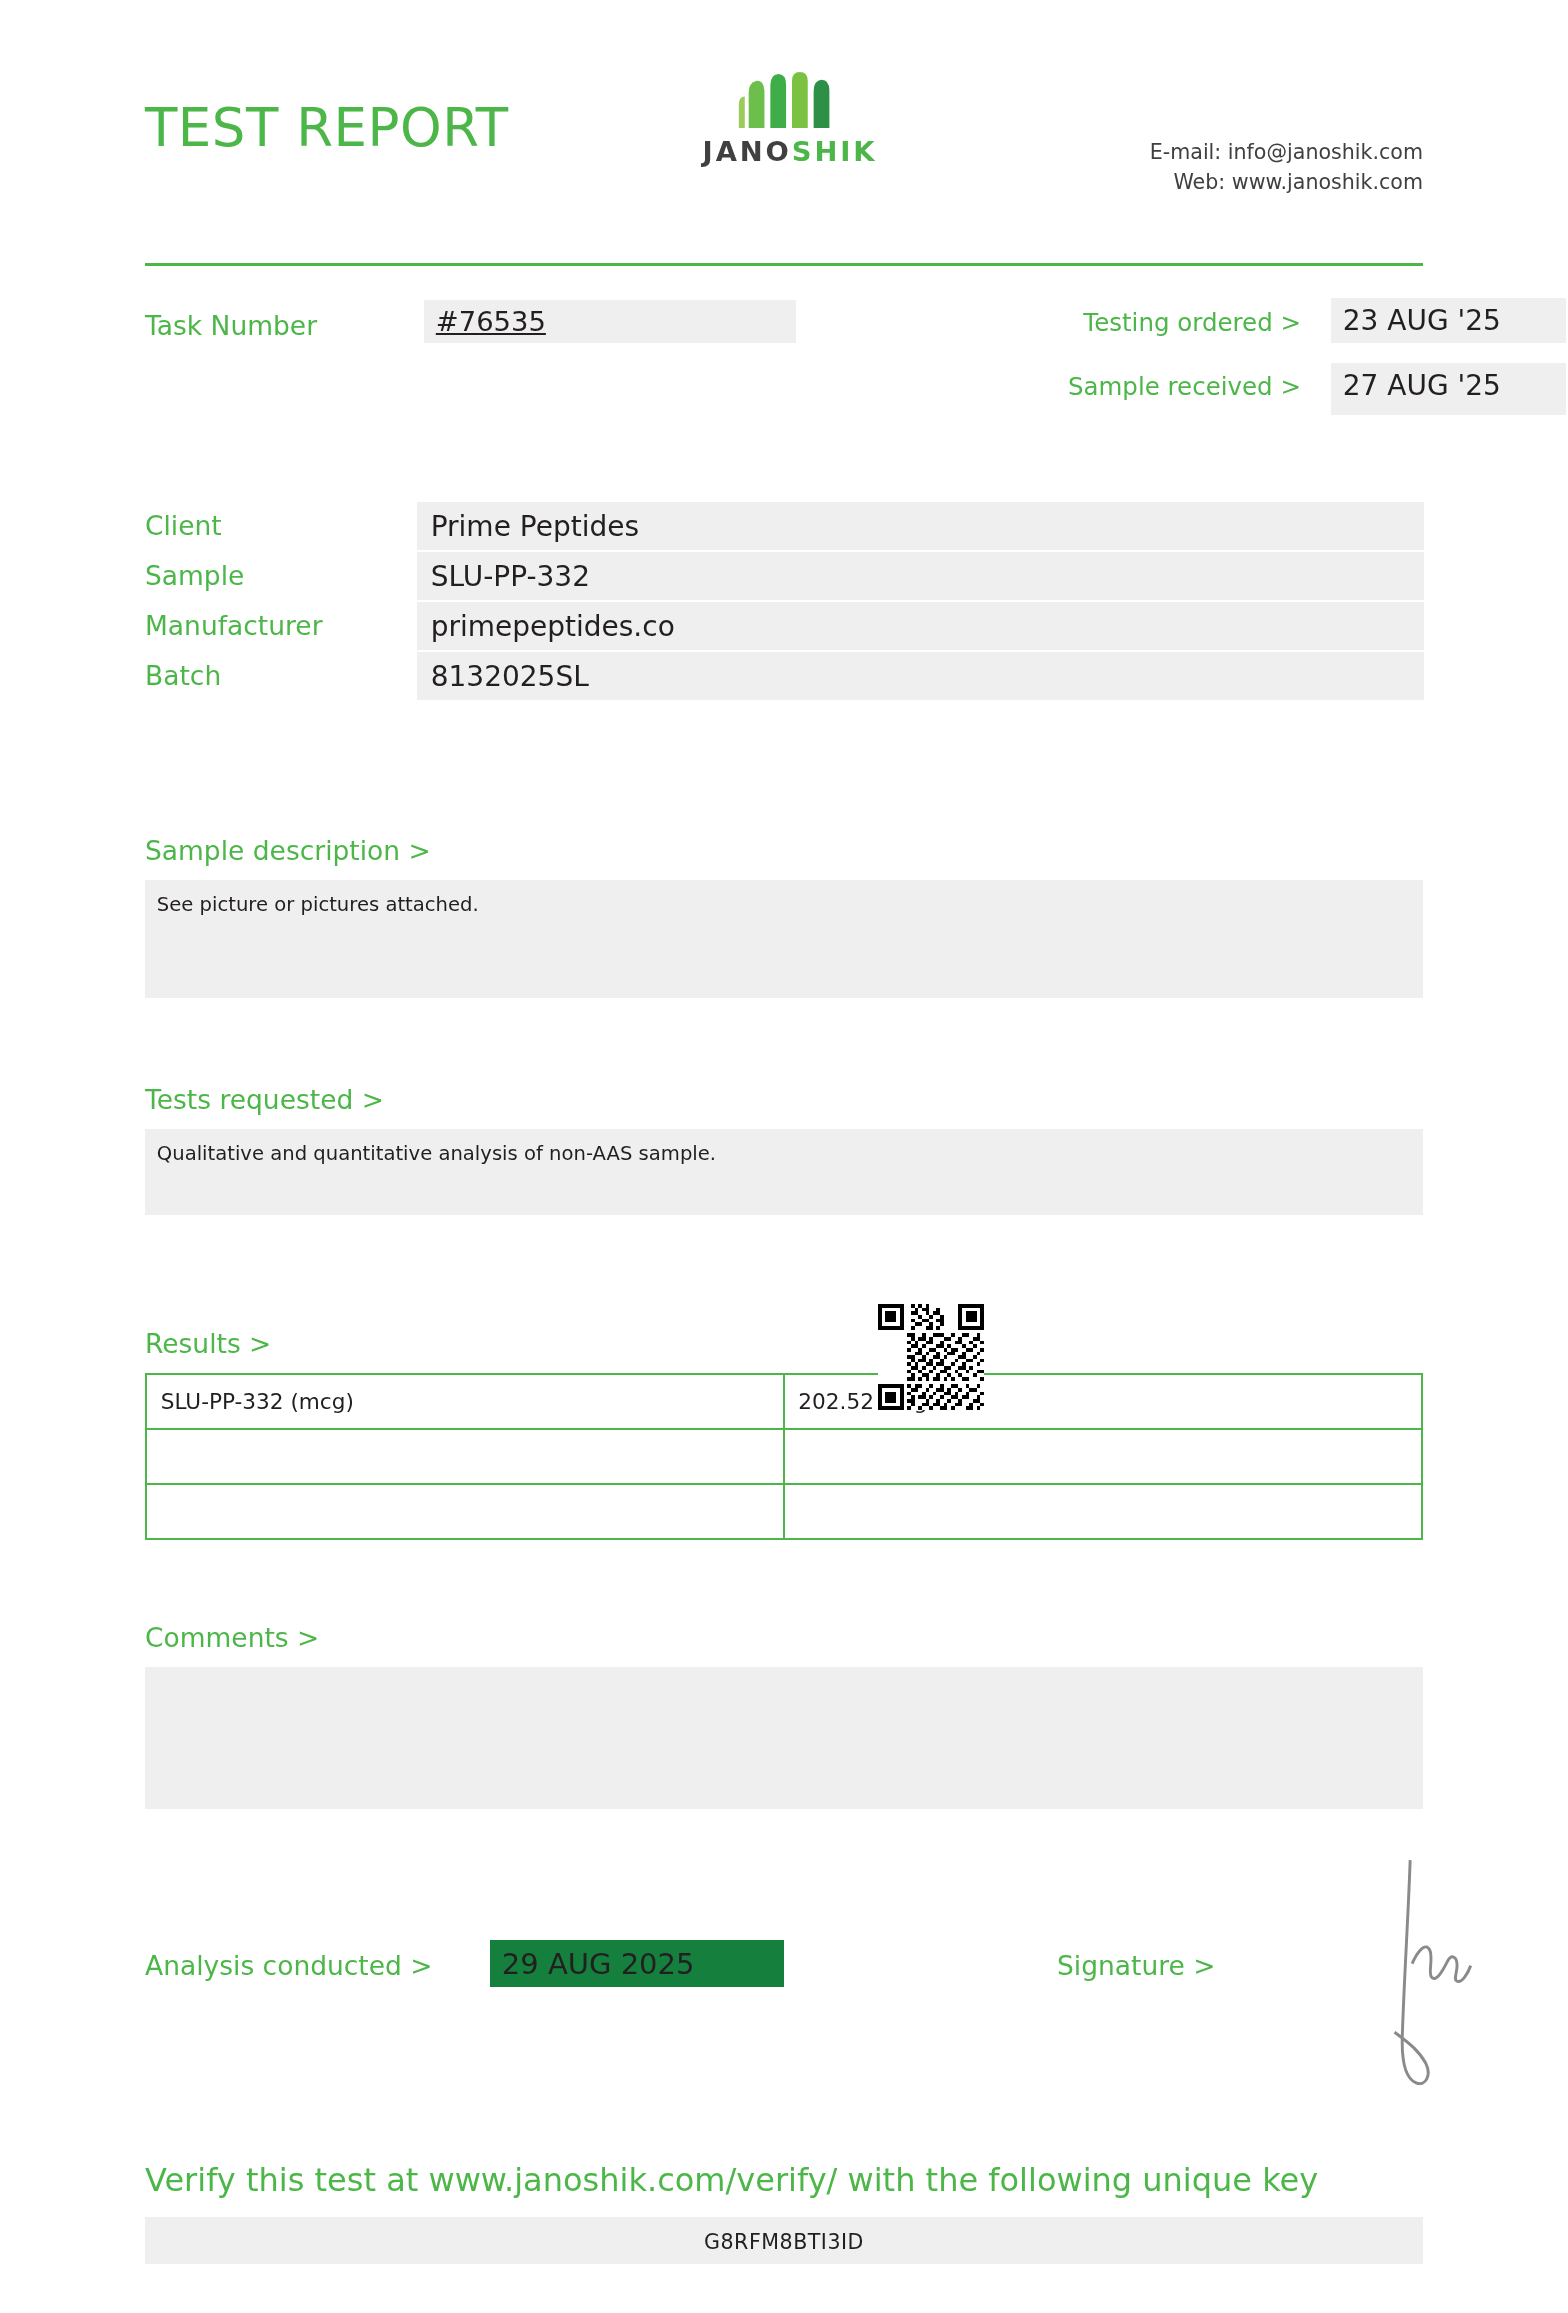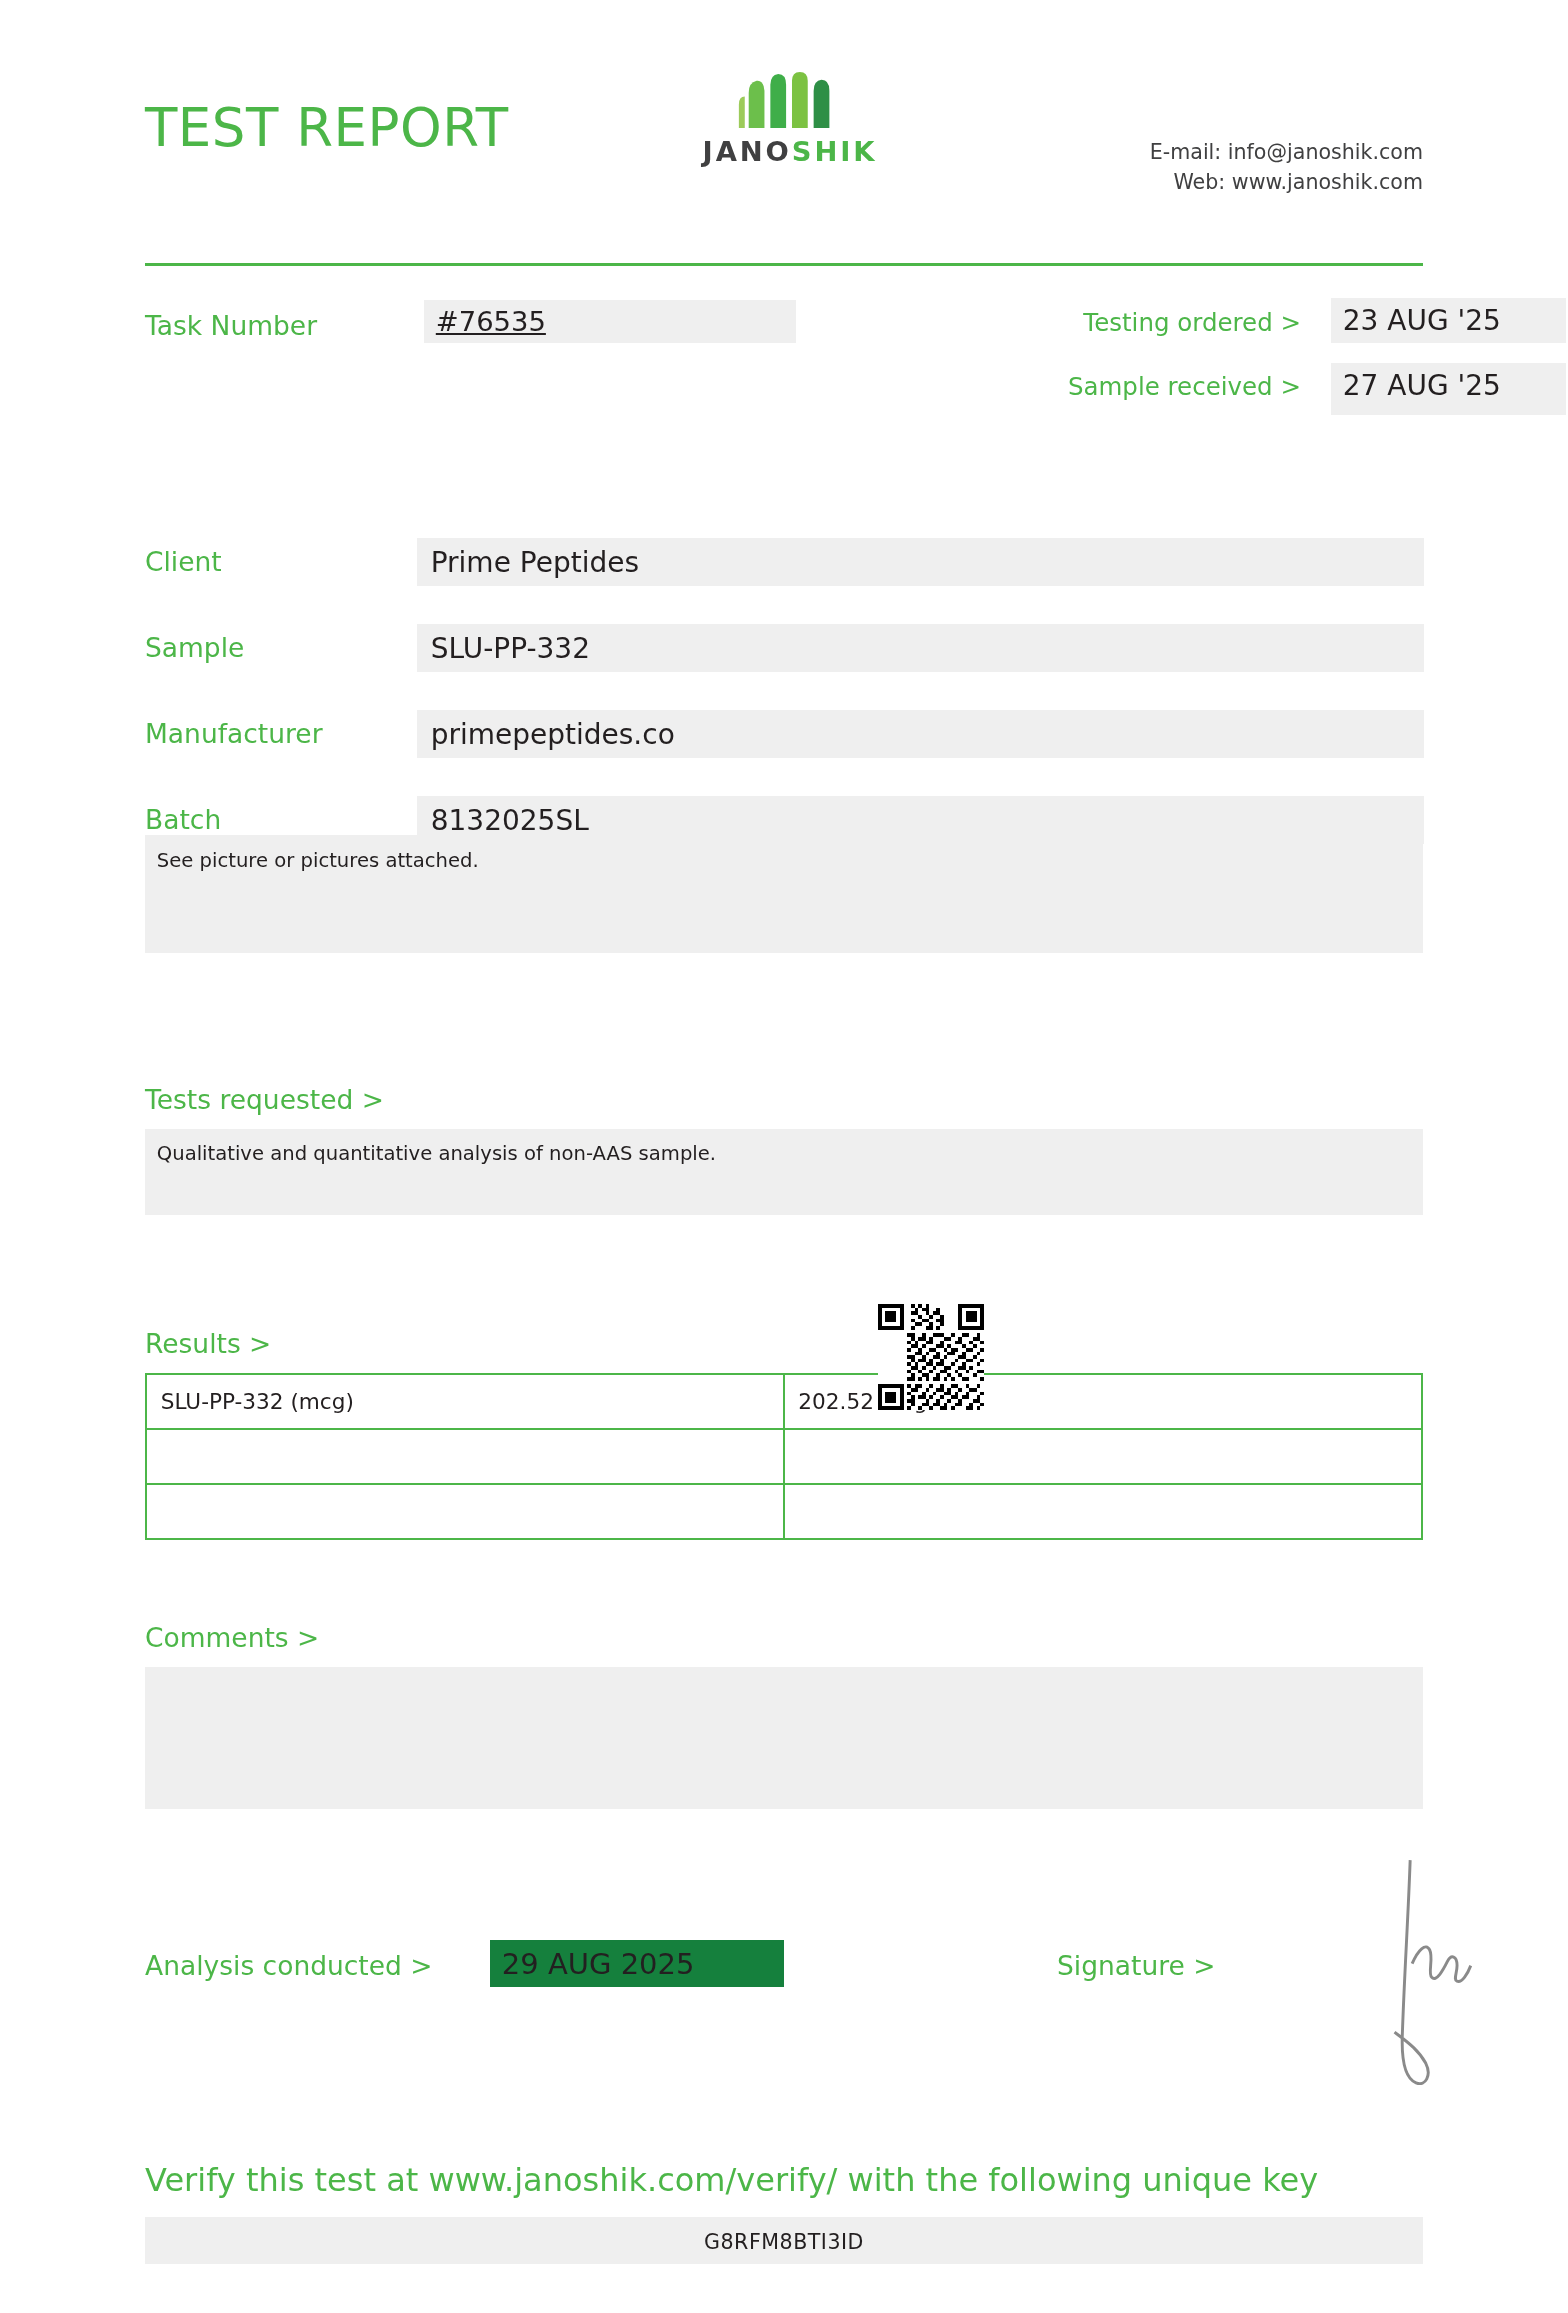--- a/index.html
+++ b/index.html
@@ -161,21 +161,20 @@
   
   .info-block {
     position: absolute;
     left: 0;
     top: 502px;
     width: 1278px;
   }
   .info-row {
     position: relative;
     height: 50px;
-    margin-top: 36px;
   }
   .info-label {
     position: absolute;
     left: 0;
     top: 7.8px;
     color: #4cb648;
     font-size: 26.5px;
   }
   .info-value {
     position: absolute;
@@ -355,20 +354,21 @@
         <div class="info-label">Manufacturer</div>
         <div class="info-value">primepeptides.co</div>
       </div>
       <div class="info-row">
         <div class="info-label">Batch</div>
         <div class="info-value">8132025SL</div>
       </div>
     </div>
 
     <div class="section" id="sample-description-section">
+      <div class="section-title">Sample description &gt;</div>
       <div class="section-box">See picture or pictures attached.</div>
     </div>
 
     <div class="section" id="tests-requested-section">
       <div class="section-title">Tests requested &gt;</div>
       <div class="section-box">Qualitative and quantitative analysis of non-AAS sample.</div>
     </div>
 
     <div class="section" id="results-section">
       <div class="section-title">Results &gt;</div>

